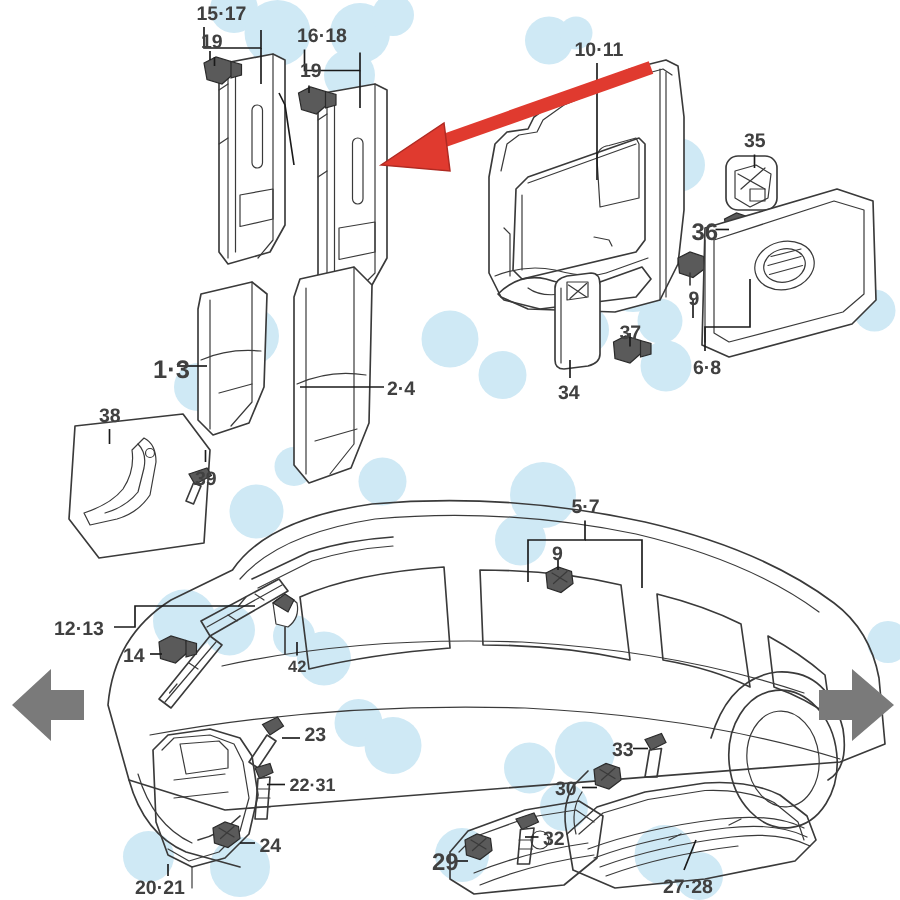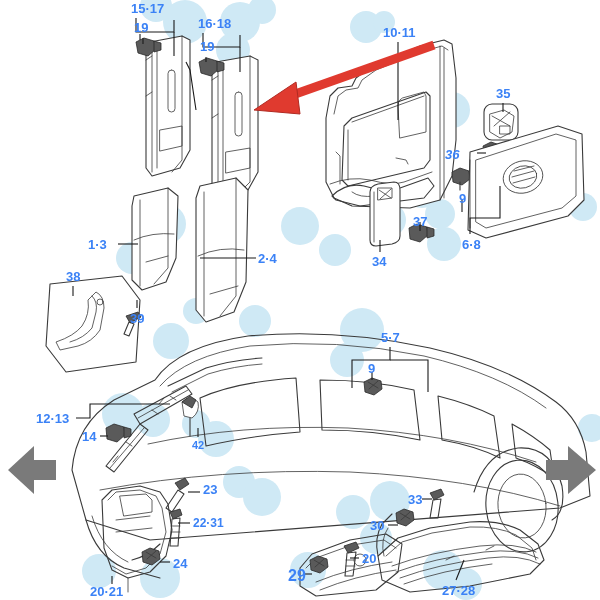--- a/index.html
+++ b/index.html
@@ -1,19 +1,19 @@
 <!DOCTYPE html>
 <html><head>
 <meta charset="utf-8">
 <style>
   html,body{margin:0;padding:0;background:#ffffff;}
   body{width:600px;height:600px;overflow:hidden;font-family:"Liberation Sans",sans-serif;}
   #stage{position:relative;width:600px;height:600px;background:#ffffff;}
   #stage svg{position:absolute;left:0;top:0;}
-  .lbl{position:absolute;font-family:"Liberation Sans",sans-serif;font-weight:700;color:#3b82f6;white-space:nowrap;line-height:1;}
+  .lbl{position:absolute;font-family:"Liberation Sans",sans-serif;font-weight:700;color:#404040;white-space:nowrap;line-height:1;}
 </style>
 </head>
 <body>
 
 <div id="stage">
 
   <svg width="600" height="600" viewBox="0 0 600 600">
     <defs>
       <style>
         .ln{fill:none;stroke:#3a3a3a;stroke-width:1.1;stroke-linejoin:round;stroke-linecap:round;}
@@ -368,38 +368,38 @@
     </g>
   </svg>
 
   <div id="label-layer">
       <div class="lbl" style="left: 131px; top: 2px; font-size: 13px;">15·17</div>
       <div class="lbl" style="left: 134px; top: 21px; font-size: 13px;">19</div>
       <div class="lbl" style="left: 198px; top: 17px; font-size: 13px; text-align: center;">16·18</div>
       <div class="lbl" style="left: 200px; top: 40px; font-size: 13px;">19</div>
       <div class="lbl" style="left: 383px; top: 26px; font-size: 13px;">10·11</div>
       <div class="lbl" style="left: 496px; top: 87px; font-size: 13px;">35</div>
-      <div class="lbl" style="left: 445px; top: 148px; font-size: 13px; font-style: italic;">36</div>
+      <div class="lbl" style="left: 461px; top: 148px; font-size: 16px;">36</div>
       <div class="lbl" style="left: 459px; top: 192px; font-size: 13px;">9</div>
       <div class="lbl" style="left: 462px; top: 238px; font-size: 13px;">6·8</div>
-      <div class="lbl" style="left: 88px; top: 238px; font-size: 13px;">1·3</div>
+      <div class="lbl" style="left: 102px; top: 238px; font-size: 17px;">1·3</div>
       <div class="lbl" style="left: 258px; top: 252px; font-size: 13px;">2·4</div>
       <div class="lbl" style="left: 66px; top: 270px; font-size: 13px;">38</div>
       <div class="lbl" style="left: 130px; top: 312px; font-size: 13px; text-align: right;">39</div>
       <div class="lbl" style="left: 372px; top: 255px; font-size: 13px;">34</div>
       <div class="lbl" style="left: 413px; top: 215px; font-size: 13px;">37</div>
       <div class="lbl" style="left: 381px; top: 331px; font-size: 13px; text-align: right;">5·7</div>
       <div class="lbl" style="left: 368px; top: 362px; font-size: 13px;">9</div>
       <div class="lbl" style="left: 36px; top: 412px; font-size: 13px;">12·13</div>
       <div class="lbl" style="left: 82px; top: 430px; font-size: 13px;">14</div>
       <div class="lbl" style="left: 192px; top: 440px; font-size: 11px;">42</div>
       <div class="lbl" style="left: 203px; top: 483px; font-size: 13px;">23</div>
       <div class="lbl" style="left: 193px; top: 517px; font-size: 12px;">22·31</div>
       <div class="lbl" style="left: 173px; top: 557px; font-size: 13px;">24</div>
       <div class="lbl" style="left: 90px; top: 585px; font-size: 13px;">20·21</div>
       <div class="lbl" style="left: 288px; top: 568px; font-size: 16px;">29</div>
-      <div class="lbl" style="left: 362px; top: 552px; font-size: 13px;">20</div>
+      <div class="lbl" style="left: 362px; top: 552px; font-size: 13px;">32</div>
       <div class="lbl" style="left: 370px; top: 519px; font-size: 13px;">30</div>
       <div class="lbl" style="left: 408px; top: 493px; font-size: 13px;">33</div>
       <div class="lbl" style="left: 442px; top: 584px; font-size: 13px;">27·28</div>
     </div>
 
 </div>
 
 </body></html>

